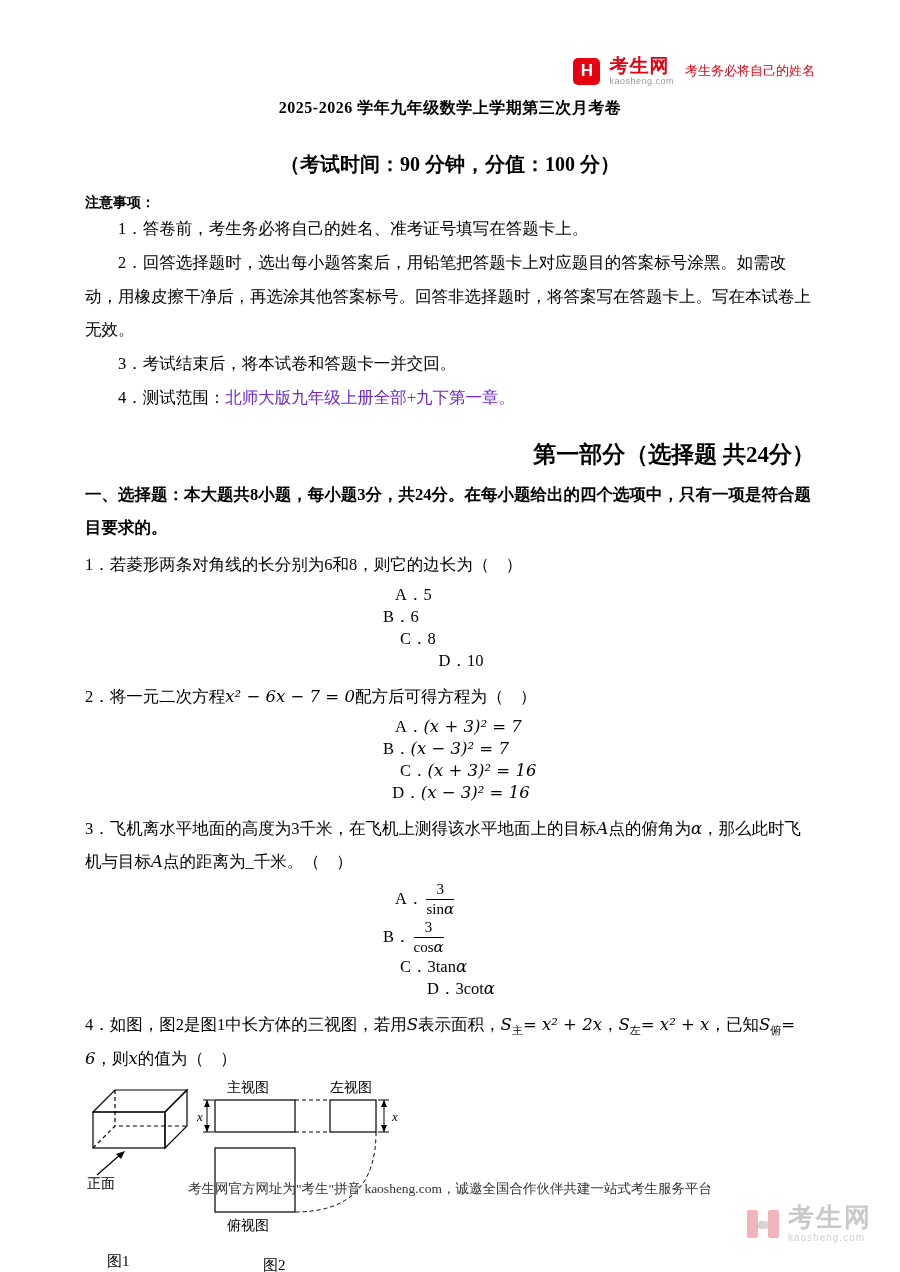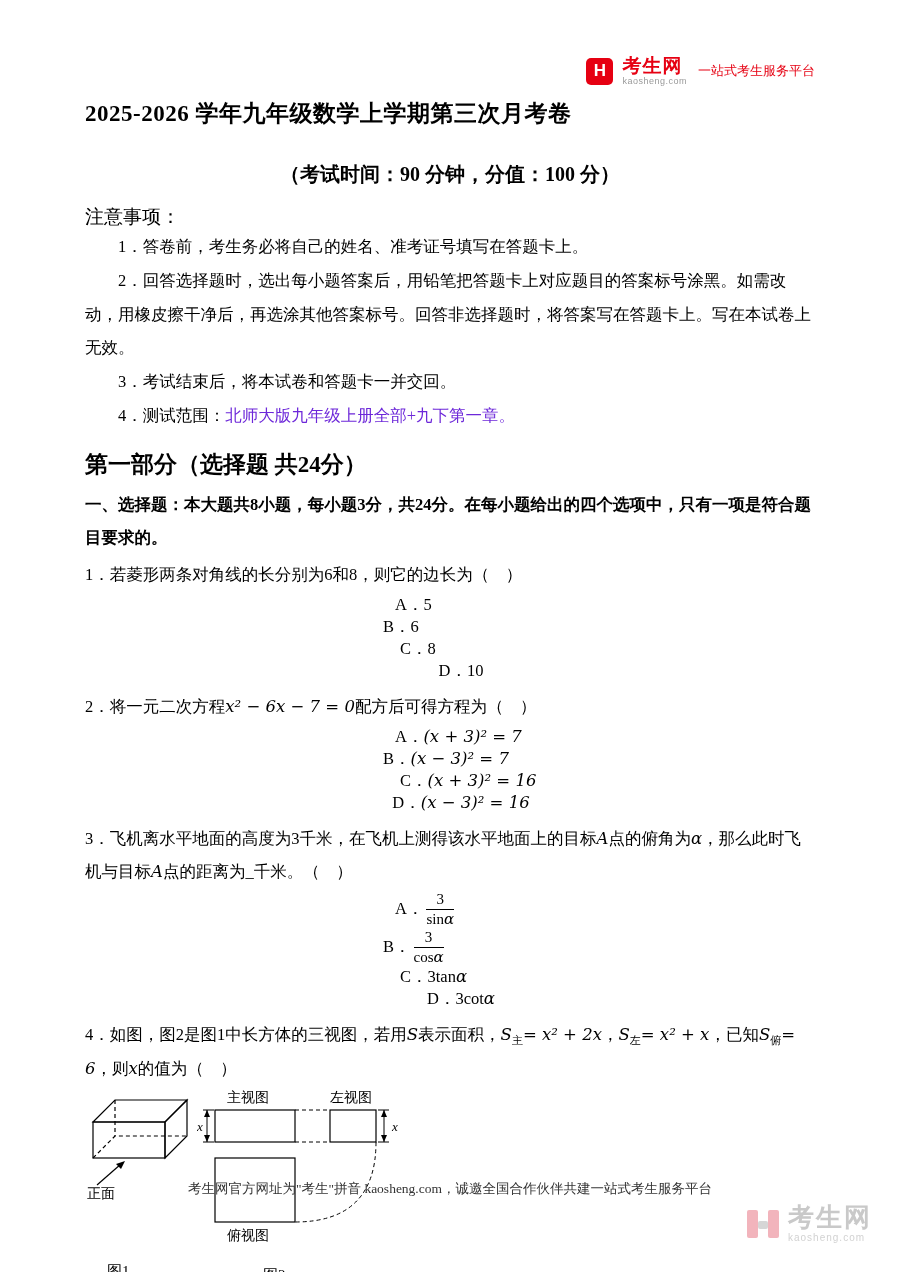--- a/index.html
+++ b/index.html
@@ -18,26 +18,26 @@
     width:27px; height:27px; background:#e60012; border-radius:5px; color:#fff;
     font-weight:bold; font-family:"Liberation Sans",sans-serif; font-size:17px;
     display:flex; align-items:center; justify-content:center;
   }
   .logo-text { display:flex; flex-direction:column; line-height:1; }
   .logo-name { color:#e60012; font-weight:bold; font-size:19px; font-family:"Liberation Sans",sans-serif; letter-spacing:1px; }
   .logo-domain { color:#9a9a9a; font-size:9px; margin-top:2px; font-family:"Liberation Sans",sans-serif; letter-spacing:0.5px; }
   .logo-tagline { color:#e60012; font-size:13px; font-family:"Liberation Sans",sans-serif; margin-left:2px; }
 
   
-  .title { font-size:23px; font-weight:bold; margin-top:12px; letter-spacing:0.5px; }
+  .title { text-align:center; font-size:16px; font-weight:bold; margin-top:12px; letter-spacing:0.5px; }
   .subtitle { text-align:center; font-size:20px; font-weight:bold; margin-top:32px; }
-  .notice-heading { font-weight:normal; font-size:19px; margin-top:16px; }
+  .notice-heading { font-weight:bold; font-size:14px; margin-top:16px; }
   .para { font-size:16.5px; line-height:2.05; text-indent:2em; }
   .red { color:#6d28d9; }
-  .section-heading { text-align:left; font-size:23px; font-weight:bold; margin:16px 0 8px; }
+  .section-heading { text-align:right; font-size:23px; font-weight:bold; margin:24px 0 8px; }
   .instructions { font-size:16.5px; font-weight:bold; line-height:2.0; }
 
   
   .stem { font-size:16.5px; line-height:2.05; margin-top:4px; }
   .math { font-family:"DejaVu Serif",serif; font-style:italic; }
   .ssub { font-size:11px; font-style:normal; }
   .opts { display:flex; align-items:center; padding-left:22px; font-size:16.5px; margin:2px 0 8px;flex-direction:column; }
   .opts .o1 { width:132px; } .opts .o2 { width:156px; } .opts .o3 { width:162px;margin-left:40px; } .opts .o4 { flex:1; }
   .opts3 { min-height:50px; }
   .frac { display:inline-block; text-align:center; vertical-align:middle; line-height:1.15; margin-left:3px; font-size:15px; }
@@ -68,21 +68,21 @@
 <body>
 
 <div class="page">
 
   <header class="logo-row">
     <div class="logo-icon">H</div>
     <div class="logo-text">
       <span class="logo-name">考生网</span>
       <span class="logo-domain">kaosheng.com</span>
     </div>
-    <span class="logo-tagline">一站式考生服务平台</span>
+    <span class="logo-tagline">考生务必将自己的姓名</span>
   </header>
 
   <div class="content">
 
     <h1 class="title">2025-2026 学年九年级数学上学期第三次月考卷</h1>
     <div class="subtitle">（考试时间：90 分钟，分值：100 分）</div>
 
     <div class="notice-heading">注意事项：</div>
     <p class="para">1．答卷前，考生务必将自己的姓名、准考证号填写在答题卡上。</p>
     <p class="para">2．回答选择题时，选出每小题答案后，用铅笔把答题卡上对应题目的答案标号涂黑。如需改动，用橡皮擦干净后，再选涂其他答案标号。回答非选择题时，将答案写在答题卡上。写在本试卷上无效。</p>

